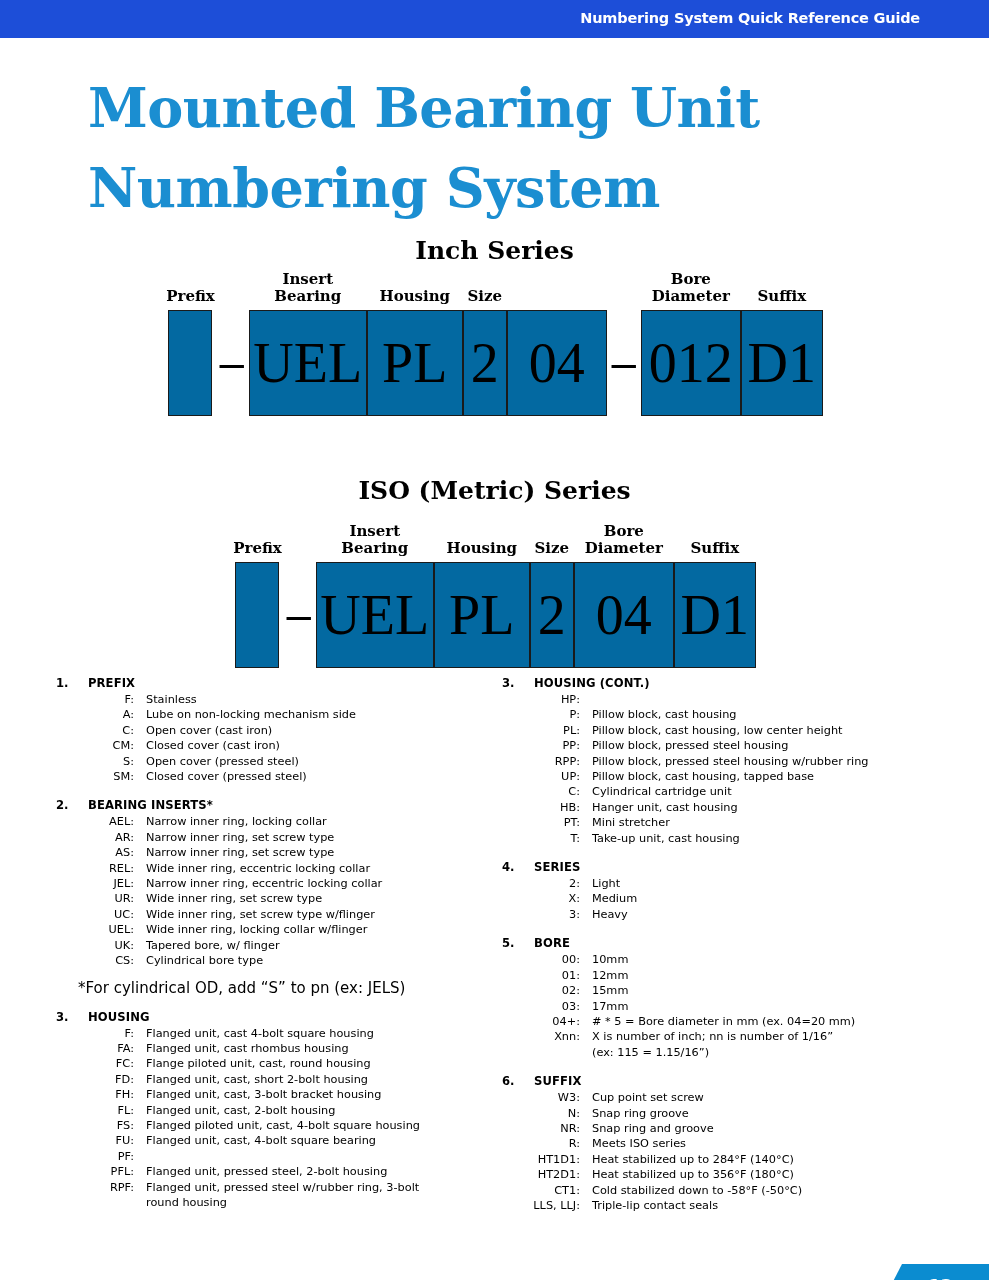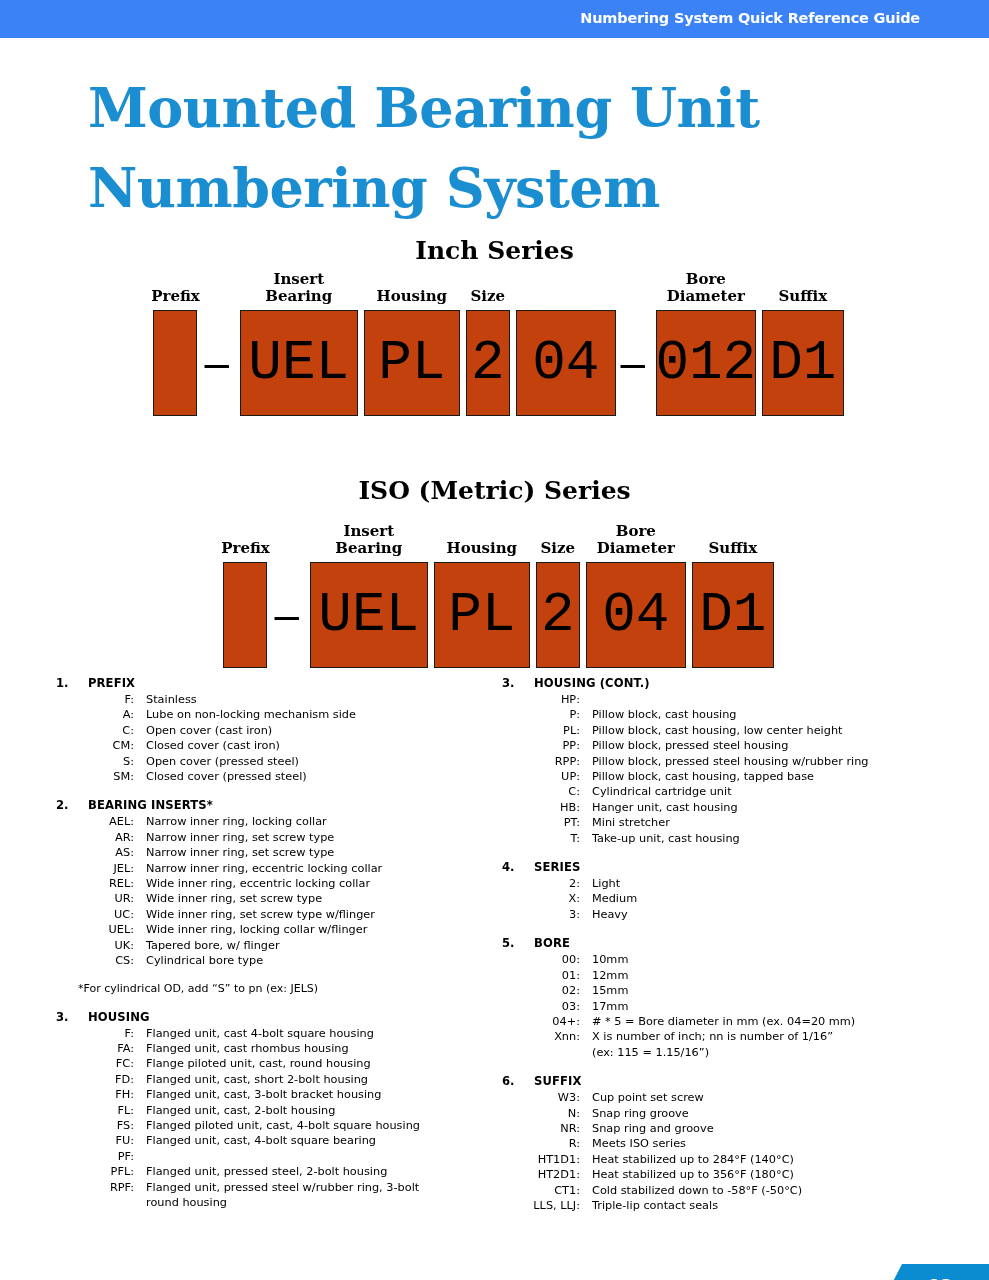--- a/index.html
+++ b/index.html
@@ -14,21 +14,21 @@
     position: relative;
     overflow: hidden;
   }
 
   
   .header-bar {
     position: absolute;
     top: 0; left: 0;
     width: 989px;
     height: 38px;
-    background: #3b82f6;
+    background: #1d4ed8;
   }
   .header-bar-text {
     position: absolute;
     right: 69px;
     top: 10px;
     color: #ffffff;
     font-family: "DejaVu Sans", sans-serif;
     font-size: 14.5px;
     font-weight: bold;
     letter-spacing: -0.2px;
@@ -79,41 +79,40 @@
     align-items: flex-end;
     justify-content: center;
   }
 
   .seg {
     position: relative;
     display: flex;
     flex-direction: column;
     align-items: center;
     justify-content: flex-end;
-    margin-left: 6px;
   }
   .seg-label {
     font-family: "DejaVu Serif", serif;
     font-weight: bold;
     font-size: 15px;
     line-height: 17px;
     text-align: center;
     color: #000;
     white-space: pre-line;
     margin-bottom: 5px;
   }
   .seg-label.empty { visibility: hidden; }
   .seg-box {
-    background: #c2410c;
+    background: #0369a1;
     border: 1.6px solid #1a1a1a;
     box-sizing: border-box;
     display: flex;
     align-items: center;
     justify-content: center;
-    font-family: Liberation Mono, monospace;
+    font-family: Liberation Serif, serif;
     font-weight: 400;
     color: #000;
     line-height: 1;
   }
   .seg-dash {
     font-family: "Liberation Sans", sans-serif;
     color: #000;
     display: flex;
     align-items: center;
     justify-content: center;
@@ -158,21 +157,21 @@
     text-align: right;
     padding-right: 12px;
     box-sizing: border-box;
     white-space: nowrap;
   }
   .entry-desc { flex: 1; }
   .entry-desc .cont { display: block; }
 
   .footnote {
     margin: 12px 0 14px 22px;
-    font-size: 11px;
+    font-size: 15px;
     line-height: 15px;
   }
 
   
   .footer-tab {
     position: absolute;
     left: 880px;
     top: 1237px;
     width: 109px;
     height: 43px;
@@ -321,26 +320,26 @@
       </div>
       <div class="entry">
         <span class="entry-code">AR:</span>
         <span class="entry-desc"><span>Narrow inner ring, set screw type</span></span>
       </div>
       <div class="entry">
         <span class="entry-code">AS:</span>
         <span class="entry-desc"><span>Narrow inner ring, set screw type</span></span>
       </div>
       <div class="entry">
+        <span class="entry-code">REL:</span>
+        <span class="entry-desc"><span>Wide inner ring, eccentric locking collar</span></span>
+      </div>
+      <div class="entry">
         <span class="entry-code">JEL:</span>
         <span class="entry-desc"><span>Narrow inner ring, eccentric locking collar</span></span>
-      </div>
-      <div class="entry">
-        <span class="entry-code">REL:</span>
-        <span class="entry-desc"><span>Wide inner ring, eccentric locking collar</span></span>
       </div>
       <div class="entry">
         <span class="entry-code">UR:</span>
         <span class="entry-desc"><span>Wide inner ring, set screw type</span></span>
       </div>
       <div class="entry">
         <span class="entry-code">UC:</span>
         <span class="entry-desc"><span>Wide inner ring, set screw type w/flinger</span></span>
       </div>
       <div class="entry">

